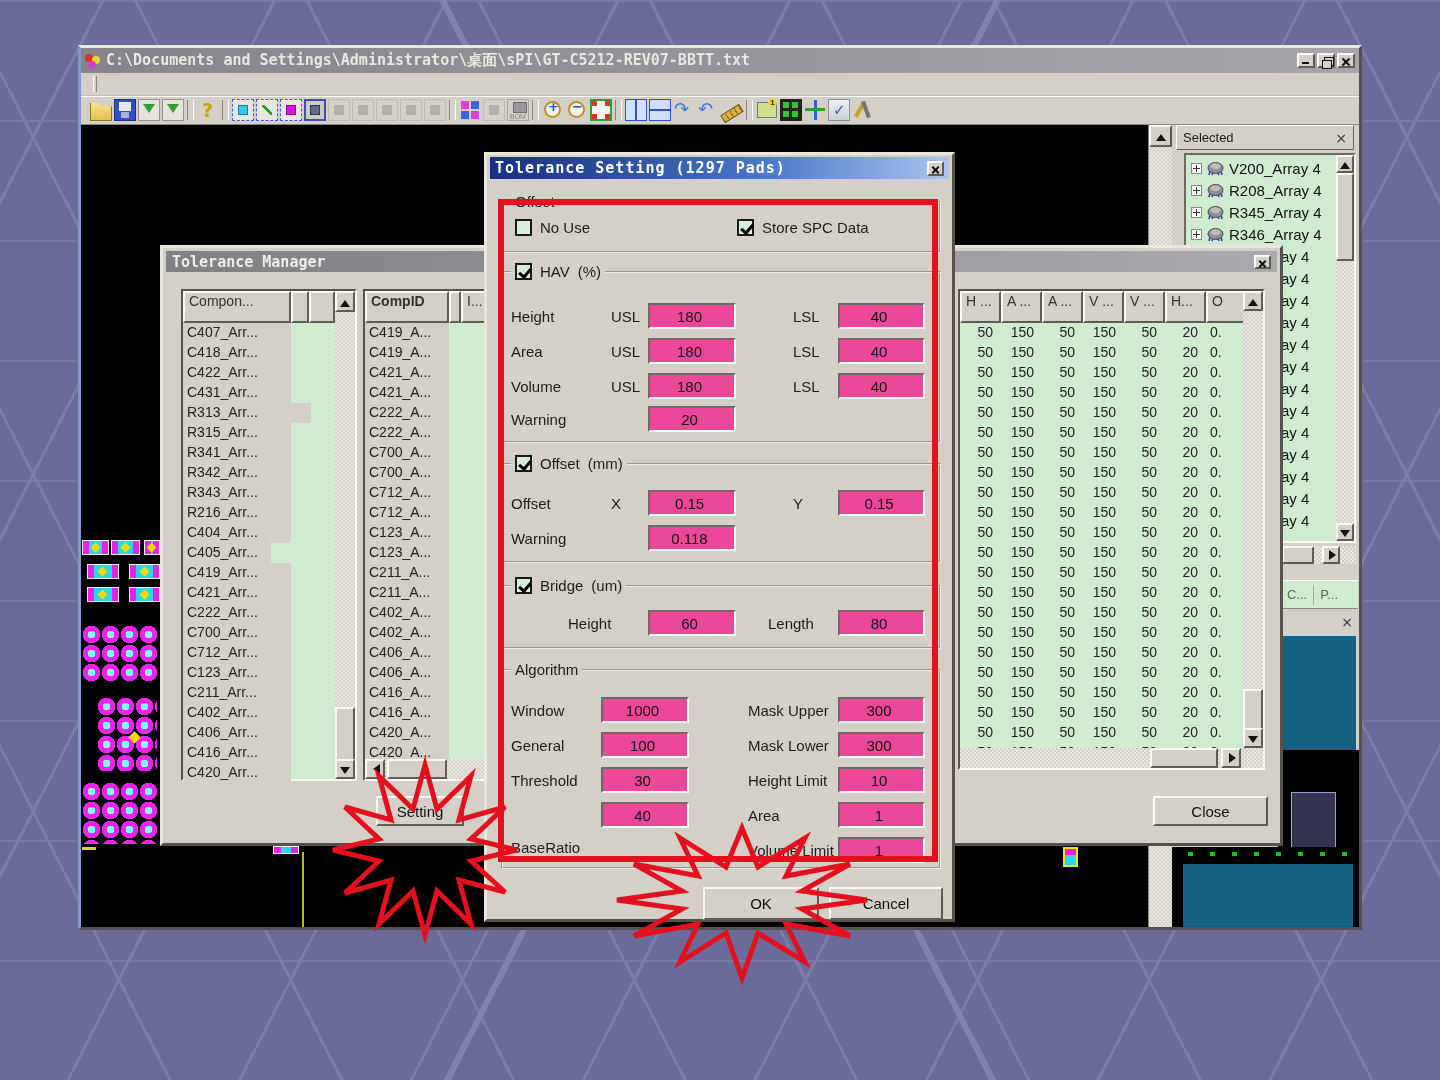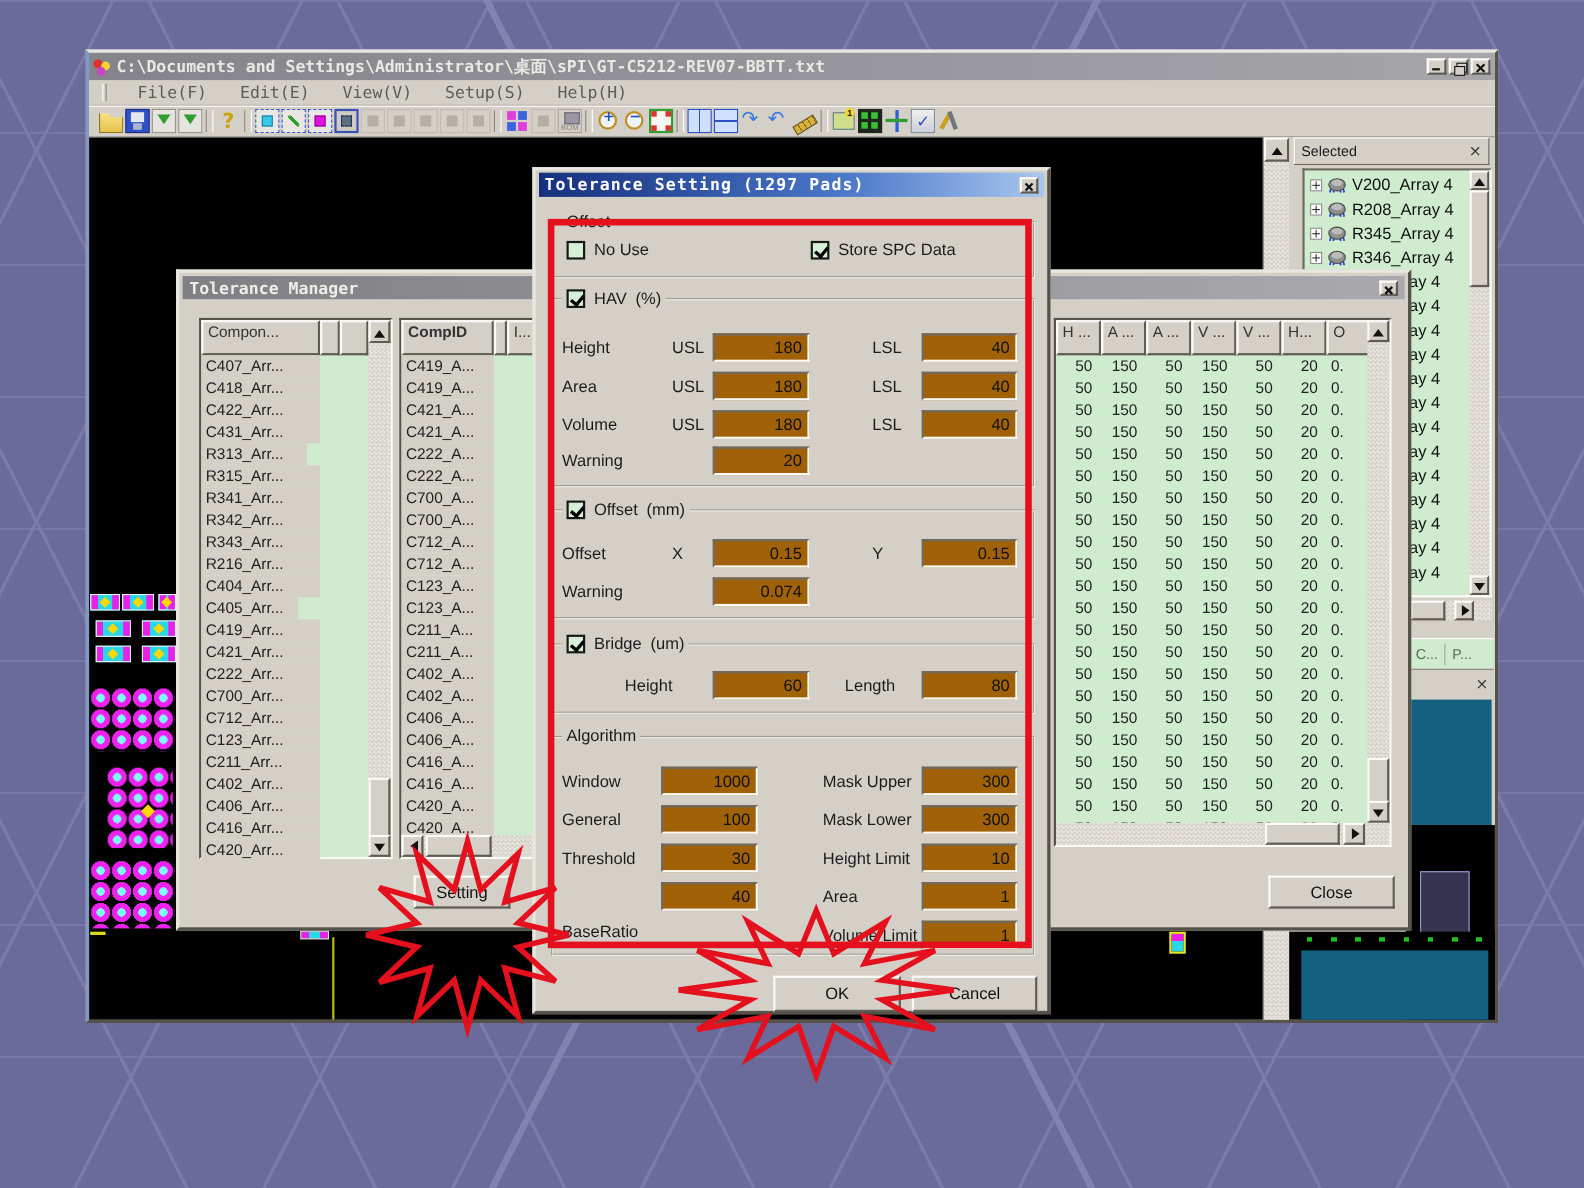--- a/index.html
+++ b/index.html
@@ -182,22 +182,22 @@
   .dlg-titlebar .t { color:#fff; font:bold 15px "DejaVu Sans Mono",monospace; letter-spacing:1px; }
   .dlg-titlebar .wbtn { margin-left:auto; width:17px; height:15px; }
 
   .group { position:absolute; left:14px; width:440px; border:2px groove #eceae4; }
   .legend { position:absolute; top:-10px; left:8px; background:#d4d0c8; padding:0 4px;
     font:15px "Liberation Sans",sans-serif; color:#1c1c1c; display:flex; align-items:center; gap:8px; }
   .cb { width:17px; height:17px; background:#d7efd7; border:2px solid #181818; position:relative; flex:0 0 17px; }
   .cb.checked::after { content:''; position:absolute; left:4px; top:1px; width:5px; height:9px;
     border:solid #000; border-width:0 3px 3px 0; transform:rotate(40deg); }
   .flabel { position:absolute; font:15px "Liberation Sans",sans-serif; color:#1c1c1c; white-space:nowrap; }
-  .field { position:absolute; height:26px; background:#a16207; border:2px solid; border-color:#6e6a62 #fbfaf7 #fbfaf7 #6e6a62;
-    font:15px "Liberation Sans",sans-serif; color:#111; text-align:right; padding:3px 5px 12px 0; }
+  .field { position:absolute; height:26px; background:#ec4899; border:2px solid; border-color:#6e6a62 #fbfaf7 #fbfaf7 #6e6a62;
+    font:15px "Liberation Sans",sans-serif; color:#111; text-align:center; padding:3px 5px 12px 0; }
 
   .red-rect { position:absolute; left:498px; top:199px; width:440px; height:663px;
     border:6px solid #e5101d; z-index:50; pointer-events:none; }
   .bursts { position:absolute; left:0; top:0; width:1440px; height:1080px; z-index:60; pointer-events:none; }
 </style>
 </head>
 <body>
 
 <div class="stage">
 
@@ -211,28 +211,20 @@
       <span class="title-text">C:\Documents and Settings\Administrator\桌面\sPI\GT-C5212-REV07-BBTT.txt</span>
       <span class="win-btns">
         <span class="wbtn btn3d min"></span>
         <span class="wbtn btn3d restore"></span>
         <span class="wbtn btn3d close"></span>
       </span>
     </div>
 
     <div class="menubar">
       <span class="grip"></span>
-      <span style="display:flex;gap:30px;">
-
-      <span class="menu-item">File(F)</span>
-          <span class="menu-item">Edit(E)</span>
-          <span class="menu-item">View(V)</span>
-          <span class="menu-item">Setup(S)</span>
-          <span class="menu-item">Help(H)</span>
-        </span>
     </div>
 
     <div class="toolbar">
 
     <span class="tb ic-open"></span>
         <span class="tb ic-save"></span>
         <span class="tb ic-import"></span>
         <span class="tb ic-export"></span>
         <span class="tb ic-sep"></span>
         <span class="tb ic-help"></span>
@@ -446,21 +438,21 @@
           <div class="lrow">
           <span class="lcell-name" style="width:108px;">C418_Arr...</span>
         </div>
           <div class="lrow">
           <span class="lcell-name" style="width:108px;">C422_Arr...</span>
         </div>
           <div class="lrow">
           <span class="lcell-name" style="width:108px;">C431_Arr...</span>
         </div>
           <div class="lrow">
-          <span class="lcell-name" style="width:96px;">R313_Arr...</span>
+          <span class="lcell-name" style="width:128px;">R313_Arr...</span>
         </div>
           <div class="lrow">
           <span class="lcell-name" style="width:108px;">R315_Arr...</span>
         </div>
           <div class="lrow">
           <span class="lcell-name" style="width:108px;">R341_Arr...</span>
         </div>
           <div class="lrow">
           <span class="lcell-name" style="width:108px;">R342_Arr...</span>
         </div>
@@ -902,21 +894,21 @@
         <span>Offset</span>
         <span>(mm)</span>
       </div>
     </div>
     <span class="flabel" style="left:24px;top:340px;">Offset</span>
     <span class="flabel" style="left:124px;top:340px;">X</span>
     <div class="field" style="left:161px;top:335px;width:88px;">0.15</div>
     <span class="flabel" style="left:306px;top:340px;">Y</span>
     <div class="field" style="left:351px;top:335px;width:87px;">0.15</div>
     <span class="flabel" style="left:24px;top:375px;">Warning</span>
-    <div class="field" style="left:161px;top:370px;width:88px;">0.074</div>
+    <div class="field" style="left:161px;top:370px;width:88px;">0.118</div>
 
     <div class="group" style="top:430px;height:64px;">
       <div class="legend">
         <span class="cb checked"></span>
         <span>Bridge</span>
         <span>(um)</span>
       </div>
     </div>
     <span class="flabel" style="left:81px;top:460px;">Height</span>
     <div class="field" style="left:161px;top:455px;width:88px;">60</div>

